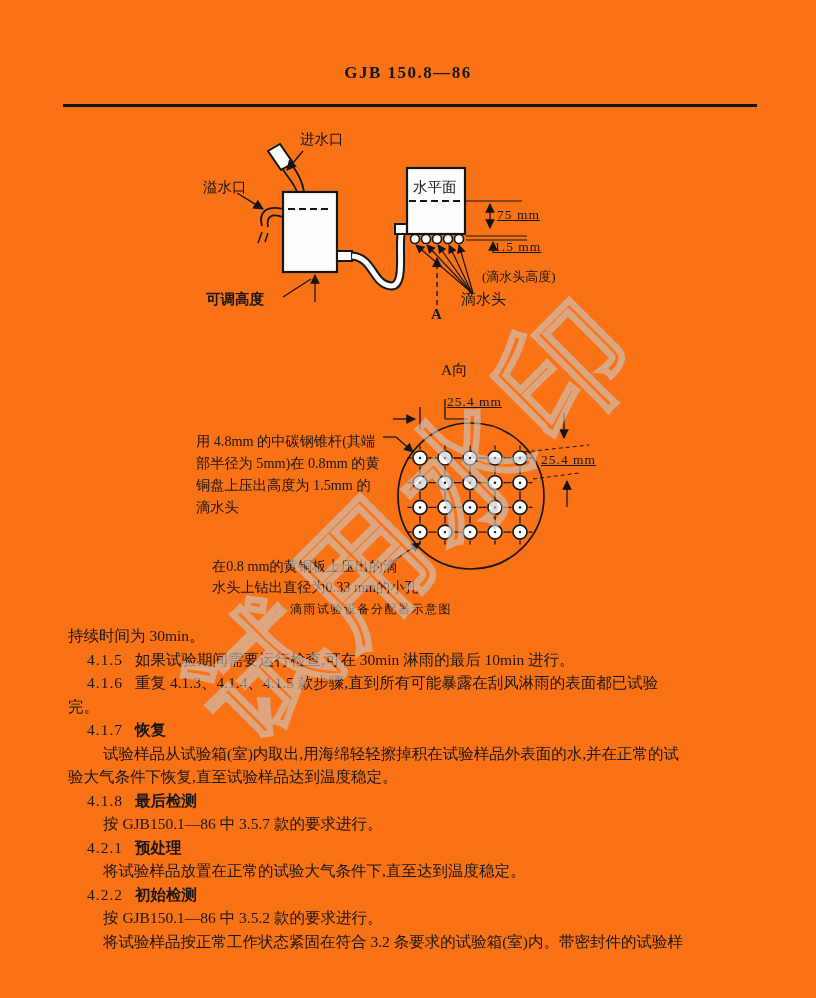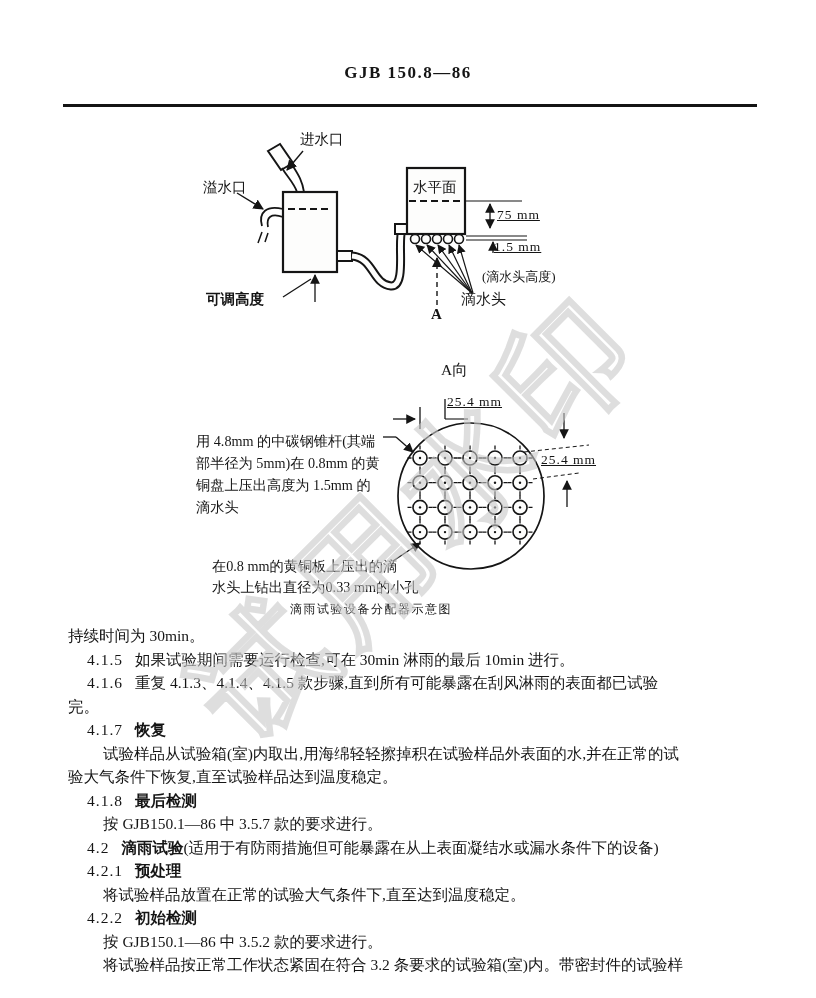--- a/index.html
+++ b/index.html
@@ -1,18 +1,18 @@
 <!DOCTYPE html>
 <html><head>
 <meta charset="utf-8">
 <style>
   html,body{margin:0;padding:0;background:#888;}
   .page{
     position:relative;width:816px;height:998px;margin:0 auto;
-    background:#ffffff;overflow:hidden;
+    background:#f97316;overflow:hidden;
     font-family:"Liberation Serif","DejaVu Serif",serif;color:#151515;
   }
   .hdr{position:absolute;top:63px;left:0;width:100%;text-align:center;
        font-size:17px;font-weight:bold;letter-spacing:1.5px;}
   .rule{position:absolute;top:104px;left:63px;width:694px;height:2.5px;background:#141414;}
   .lbl{position:absolute;white-space:nowrap;font-size:14.5px;line-height:1.15;}
   .dim{font-size:13.5px;letter-spacing:1px;text-decoration:underline;}
   .small{font-size:13px;}
   .b{font-weight:bold;}
   .ann{position:absolute;font-size:14.2px;line-height:22px;white-space:nowrap;}
@@ -209,21 +209,20 @@
   <div class="bodytext" id="bodytext">
       <div class="bl"><span>持续时间为 30min。</span></div>
       <div class="bl ind1"><span class="num">4.1.5</span><span>如果试验期间需要运行检查,可在 30min 淋雨的最后 10min 进行。</span></div>
       <div class="bl ind1"><span class="num">4.1.6</span><span>重复 4.1.3、4.1.4、4.1.5 款步骤,直到所有可能暴露在刮风淋雨的表面都已试验</span></div>
       <div class="bl"><span>完。</span></div>
       <div class="bl ind1"><span class="num">4.1.7</span><span class="tb">恢复</span></div>
       <div class="bl ind2"><span>试验样品从试验箱(室)内取出,用海绵轻轻擦掉积在试验样品外表面的水,并在正常的试</span></div>
       <div class="bl"><span>验大气条件下恢复,直至试验样品达到温度稳定。</span></div>
       <div class="bl ind1"><span class="num">4.1.8</span><span class="tb">最后检测</span></div>
       <div class="bl ind2"><span>按 GJB150.1—86 中 3.5.7 款的要求进行。</span></div>
-      <div class="bl ind1"><span class="num">4.2</span><span class="tb">滴雨试验</span><span>(适用于有防雨措施但可能暴露在从上表面凝结水或漏水条件下的设备)</span></div>
       <div class="bl ind1"><span class="num">4.2.1</span><span class="tb">预处理</span></div>
       <div class="bl ind2"><span>将试验样品放置在正常的试验大气条件下,直至达到温度稳定。</span></div>
       <div class="bl ind1"><span class="num">4.2.2</span><span class="tb">初始检测</span></div>
       <div class="bl ind2"><span>按 GJB150.1—86 中 3.5.2 款的要求进行。</span></div>
       <div class="bl ind2"><span>将试验样品按正常工作状态紧固在符合 3.2 条要求的试验箱(室)内。带密封件的试验样</span></div>
     </div>
 
   <div class="watermark">试用水印</div>
 </div>
 

